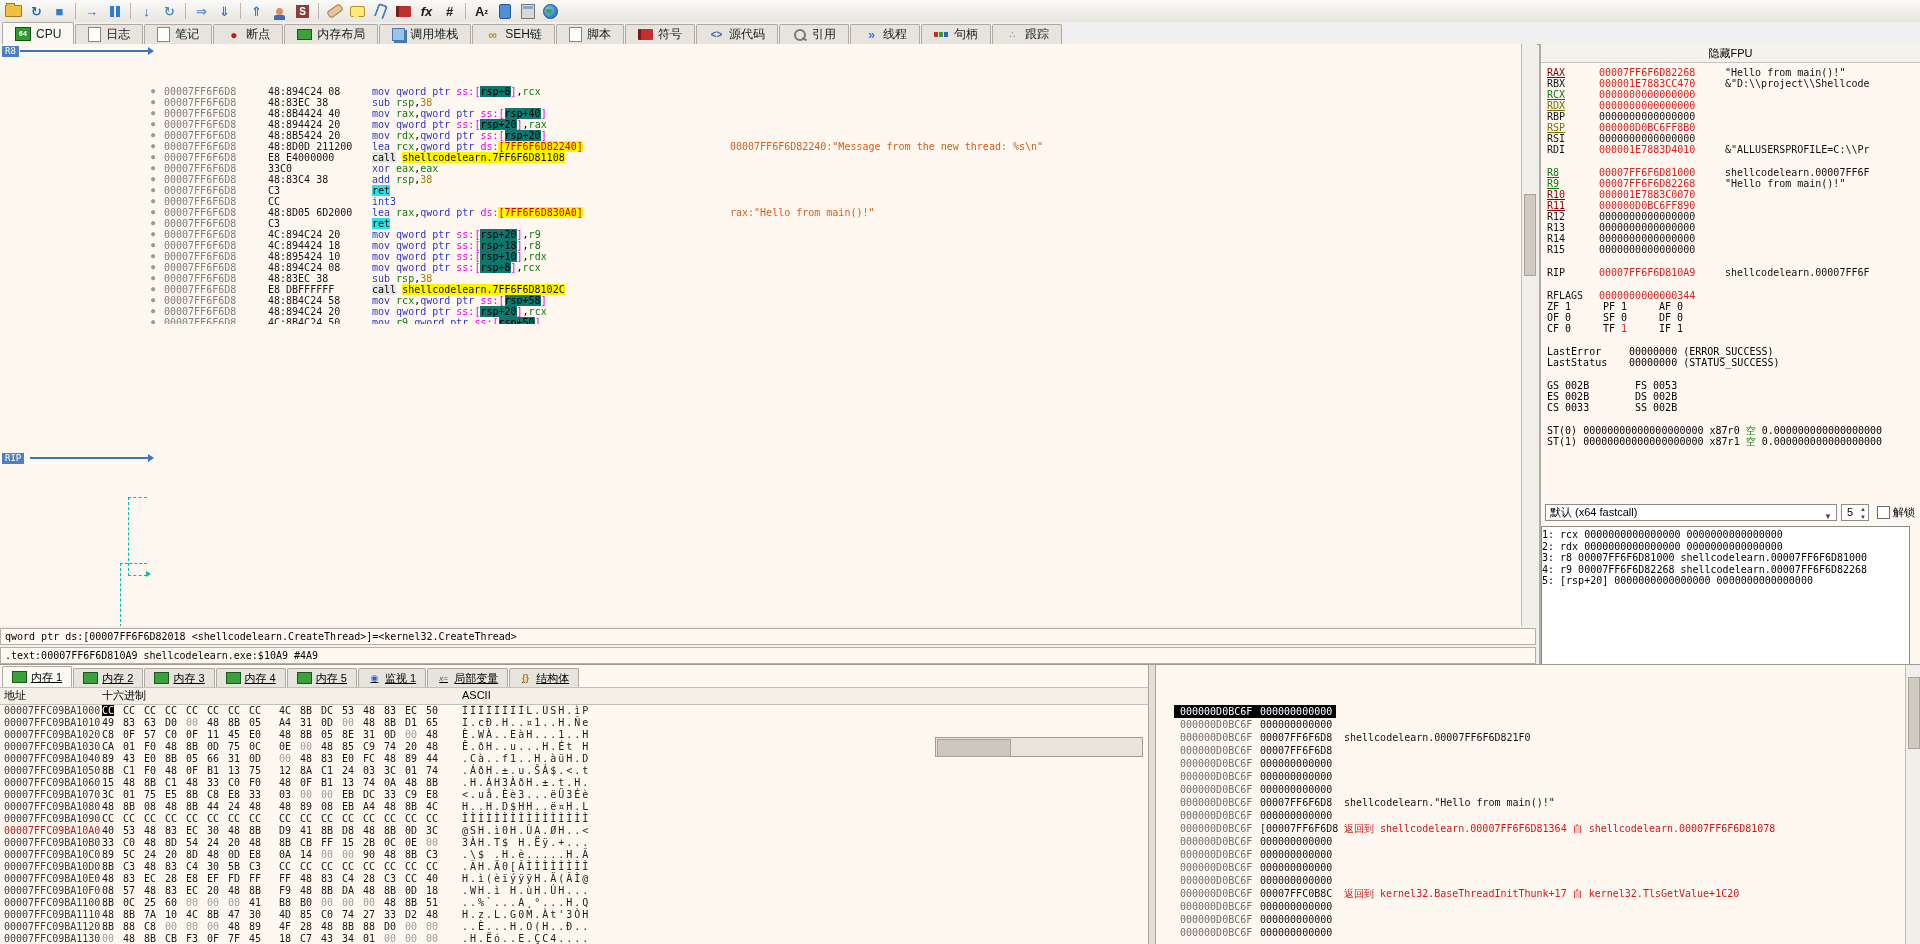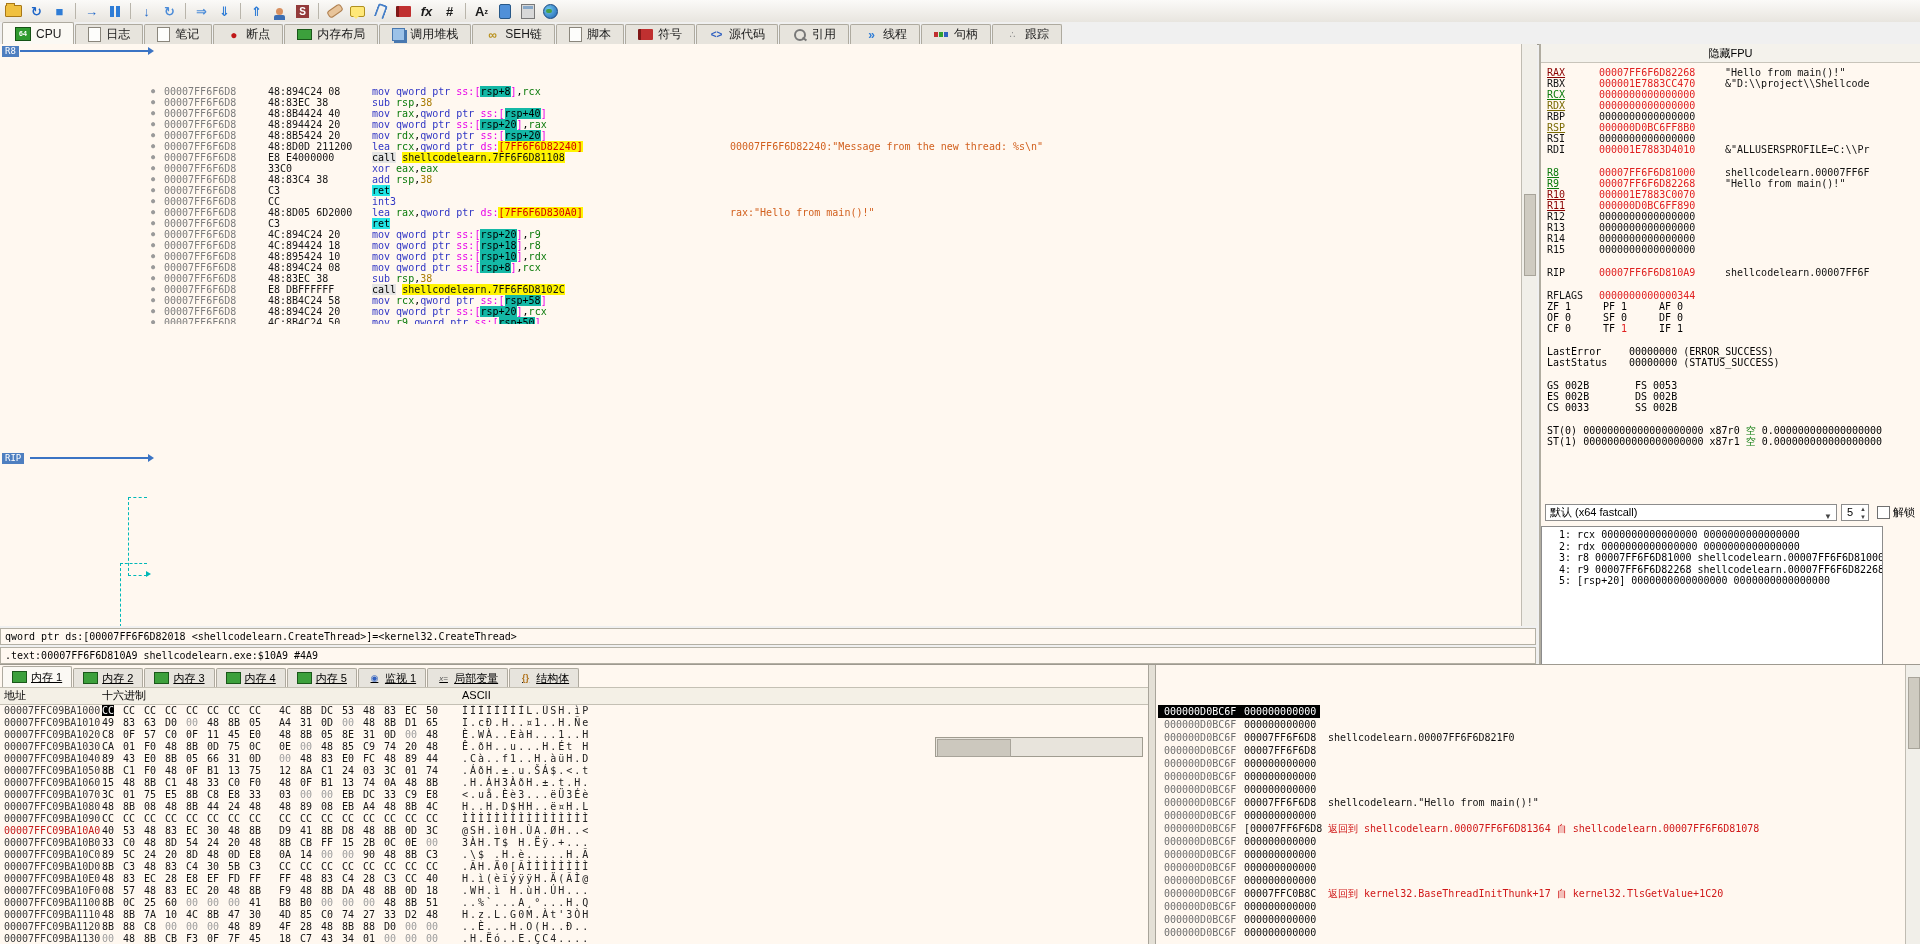--- a/index.html
+++ b/index.html
@@ -62,21 +62,21 @@
   .c-dot{left:151px;width:10px;color:#9A9A9A;font-size:7px;line-height:11px;}
   .c-addr{left:164px;width:88px;color:#7C7C7C;}
   .c-bytes{left:268px;width:100px;color:#141414;}
   .c-instr{left:372px;width:354px;}
   .c-comm{left:730px;right:4px;color:#D2601E;}
   .k-mn{color:#3136C4;}
   .k-call{background:#e5e5e5;color:#000;}
   .k-ret{background:#22E5E5;color:#000;}
   .t-sym{background:#FFF400;color:#111;}
   .t-addr{background:#FFF400;color:#D40000;}
-  .t-stk{background:#14b8a6;color:#000;}
+  .t-stk{background:#0f766e;color:#000;}
   .t-seg{color:#E800E8;}
   .t-mb{color:#E800E8;}
   .t-reg{color:#0A7A0A;}
   .t-num{color:#A87A00;}
   .mlab{position:absolute;background:#4E7FC0;color:#fff;font-family:"DejaVu Sans Mono",monospace;
     font-size:9px;line-height:11px;height:11px;padding:0 3px;z-index:3;}
   .marr{position:absolute;border-top:2px solid #3B74C4;z-index:3;}
   .marr::after{content:'';position:absolute;right:-6px;top:-5px;border-left:6px solid #3B74C4;
     border-top:4px solid transparent;border-bottom:4px solid transparent;}
   .jl{position:absolute;border-left:1px dashed #00B8B8;z-index:2;}
@@ -109,23 +109,23 @@
   #rhsb{position:absolute;left:10px;top:468px;width:280px;height:5px;background:#A8A49A;border-radius:2px;}
   #convrow{position:absolute;left:4px;top:460px;right:4px;height:18px;padding-left:28px;}
   #convsel{position:absolute;left:0;top:0;width:292px;height:17px;background:#fff;border:1px solid #8C8C8C;
     font-size:11px;line-height:15px;padding-left:4px;box-sizing:border-box;}
   #convsel .dar{position:absolute;right:4px;top:4px;font-size:8px;color:#444;}
   #spin{position:absolute;left:296px;top:0;width:28px;height:17px;background:#fff;border:1px solid #8C8C8C;
     font-size:11px;line-height:15px;padding-left:5px;box-sizing:border-box;}
   #spin .ud{position:absolute;right:2px;top:0px;font-size:6px;color:#444;line-height:8px;}
   #unlockbox{position:absolute;left:332px;top:2px;width:11px;height:11px;background:#fff;border:1px solid #707070;}
   #unlocklab{position:absolute;left:348px;top:1px;font-size:11px;}
-  #argsbox{position:absolute;left:0px;top:482px;width:342px;height:180px;background:#FFFFFF;
+  #argsbox{position:absolute;left:0px;top:482px;width:369px;height:180px;background:#FFFFFF;
     border:1px solid #8C8C8C;box-sizing:border-box;font-family:"DejaVu Sans Mono",monospace;
-    font-size:10px;line-height:11.5px;padding:2px 17px;white-space:pre;overflow:hidden;}
+    font-size:10px;line-height:11.5px;padding:2px 0;white-space:pre;overflow:hidden;}
 
   
   .sbar{position:absolute;left:0;width:1536px;height:17px;background:#FFF8F0;border:1px solid #B4B0A4;
     box-sizing:border-box;font-family:"DejaVu Sans Mono",monospace;font-size:10px;line-height:15px;
     padding-left:4px;white-space:pre;overflow:hidden;}
 
   
   #bwin{position:absolute;left:0;top:664px;width:1920px;height:280px;background:#FFF8F0;border-top:1px solid #9E9A90;}
   #btabs{position:absolute;left:0;top:1px;height:21px;display:flex;align-items:flex-end;padding-left:2px;gap:1px;text-decoration:underline;}
   .btab{height:18px;display:flex;align-items:center;gap:4px;padding:0 9px;font-size:11px;
@@ -151,21 +151,21 @@
   .selb{background:#000;color:#fff;}
   .masc{position:absolute;left:462px;letter-spacing:2px;color:#222;}
   #mbar{position:absolute;left:935px;top:72px;width:208px;height:20px;background:#E8E4DC;
     border:1px solid #A09C90;box-sizing:border-box;}
   #mbar .thumb{position:absolute;left:1px;top:1px;width:72px;height:16px;background:#CCC8BE;border:1px solid #A8A49A;}
   #bdiv{position:absolute;left:1148px;top:0;width:8px;height:280px;background:#E4E0D6;
     border-left:1px solid #A8A49A;border-right:1px solid #A8A49A;box-sizing:border-box;}
 
   
   #stk{position:absolute;left:1156px;top:0;width:749px;height:280px;background:#FFF8F0;overflow:hidden;}
-  #srows{position:absolute;left:0;top:40px;right:0;font-family:"DejaVu Sans Mono",monospace;font-size:10px;}
+  #srows{position:absolute;left:16px;top:40px;right:0;font-family:"DejaVu Sans Mono",monospace;font-size:10px;}
   .srow{position:relative;height:13px;line-height:13px;white-space:pre;}
   .selband{position:absolute;left:2px;top:0;width:162px;height:13px;background:#000;}
   .sa{position:absolute;left:8px;width:76px;overflow:hidden;color:#6E6E6E;}
   .sv{position:absolute;left:88px;width:78px;overflow:hidden;color:#111;}
   .srow.sel .sa,.srow.sel .sv{color:#fff;}
   .sn{position:absolute;left:172px;right:2px;overflow:hidden;color:#111;}
   .sn.red{color:#D01818;}
   #ssb{position:absolute;left:1905px;top:0;width:15px;height:280px;background:#F1EFE9;border-left:1px solid #C0BCB2;}
   #ssb .thumb{position:absolute;left:2px;top:12px;width:10px;height:70px;background:#CFCBC1;border:1px solid #A8A49A;}
 </style>

